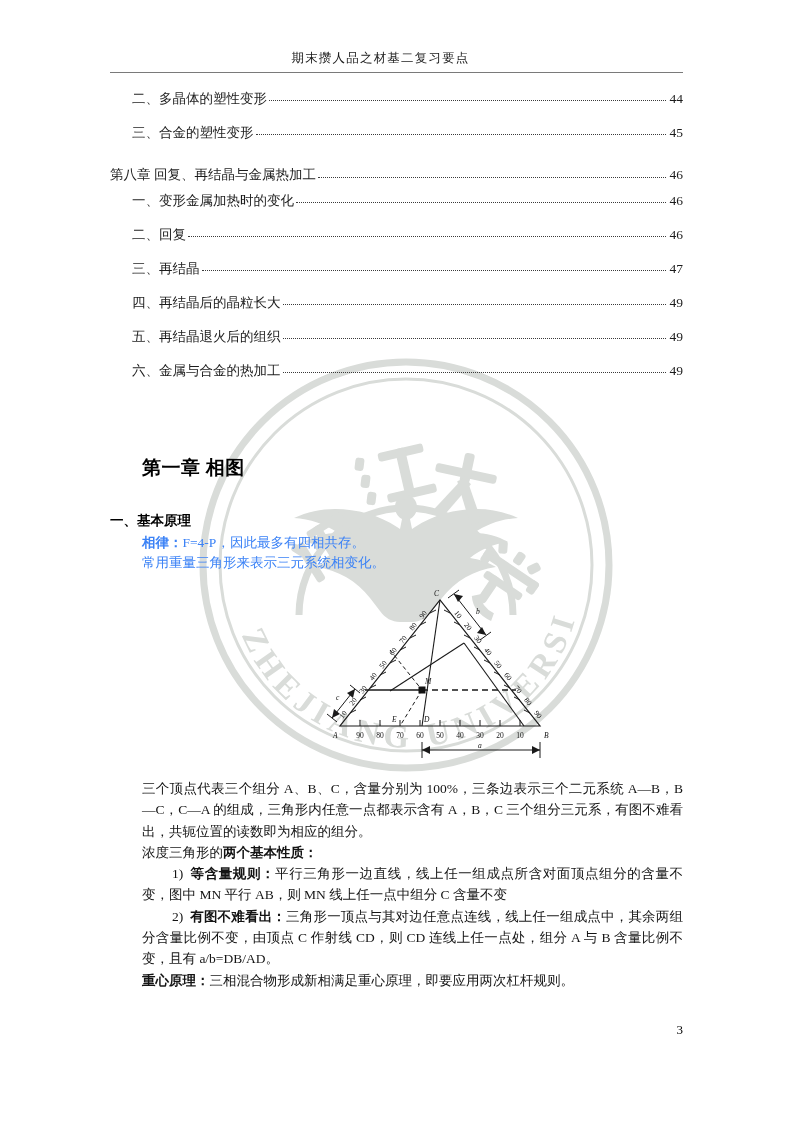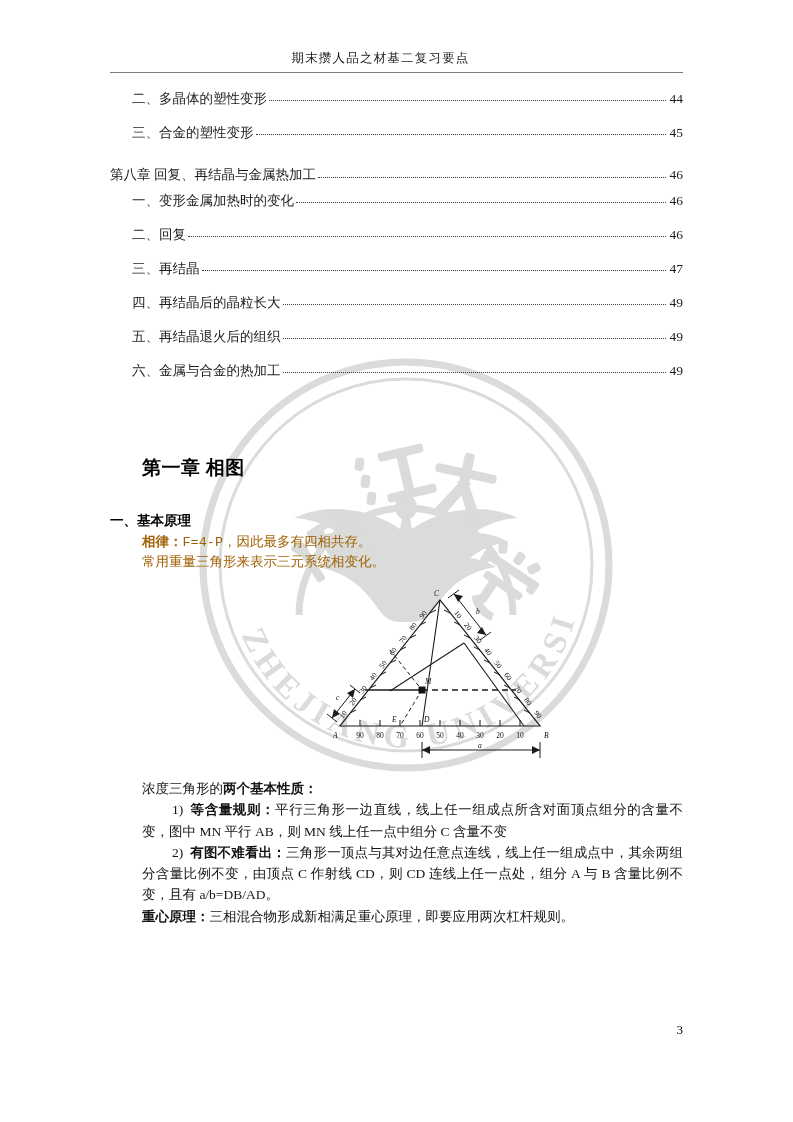--- a/index.html
+++ b/index.html
@@ -113,22 +113,21 @@
     font-size: 13.5px;
     font-weight: bold;
     z-index: 2;
   }
 
   .body-line {
     position: absolute;
     z-index: 2;
     font-size: 13.5px;
     line-height: 19px;
-    color: #a16207;
-    font-family: Liberation Mono, monospace;
+    color: #3b82f6;
   }
   .b { font-weight: bold; }
 
   
   #figure {
     position: absolute;
     left: 318px;
     top: 578px;
     width: 255px;
     height: 185px;
@@ -461,20 +460,21 @@
         <text x="188" y="100" transform="rotate(52 188 100)">60</text>
         <text x="198" y="113" transform="rotate(52 198 113)">70</text>
         <text x="208" y="125" transform="rotate(52 208 125)">80</text>
         <text x="218" y="138" transform="rotate(52 218 138)">90</text>
       </g>
     </svg>
   </div>
 
   <div id="para-block">
 
+    <p>三个顶点代表三个组分 A、B、C，含量分别为 100%，三条边表示三个二元系统 A—B，B—C，C—A 的组成，三角形内任意一点都表示含有 A，B，C 三个组分三元系，有图不难看出，共轭位置的读数即为相应的组分。</p>
 
     <p>
       <span>浓度三角形的</span><span class="rule-name">两个基本性质：</span>
     </p>
 
     <p class="num-item">
       <span class="num-label">1)</span><span class="rule-name">等含量规则：</span><span>平行三角形一边直线，线上任一组成点所含对面顶点组分的含量不变，图中 MN 平行 AB，则 MN 线上任一点中组分 C 含量不变</span>
     </p>
 
     <p class="num-item">

